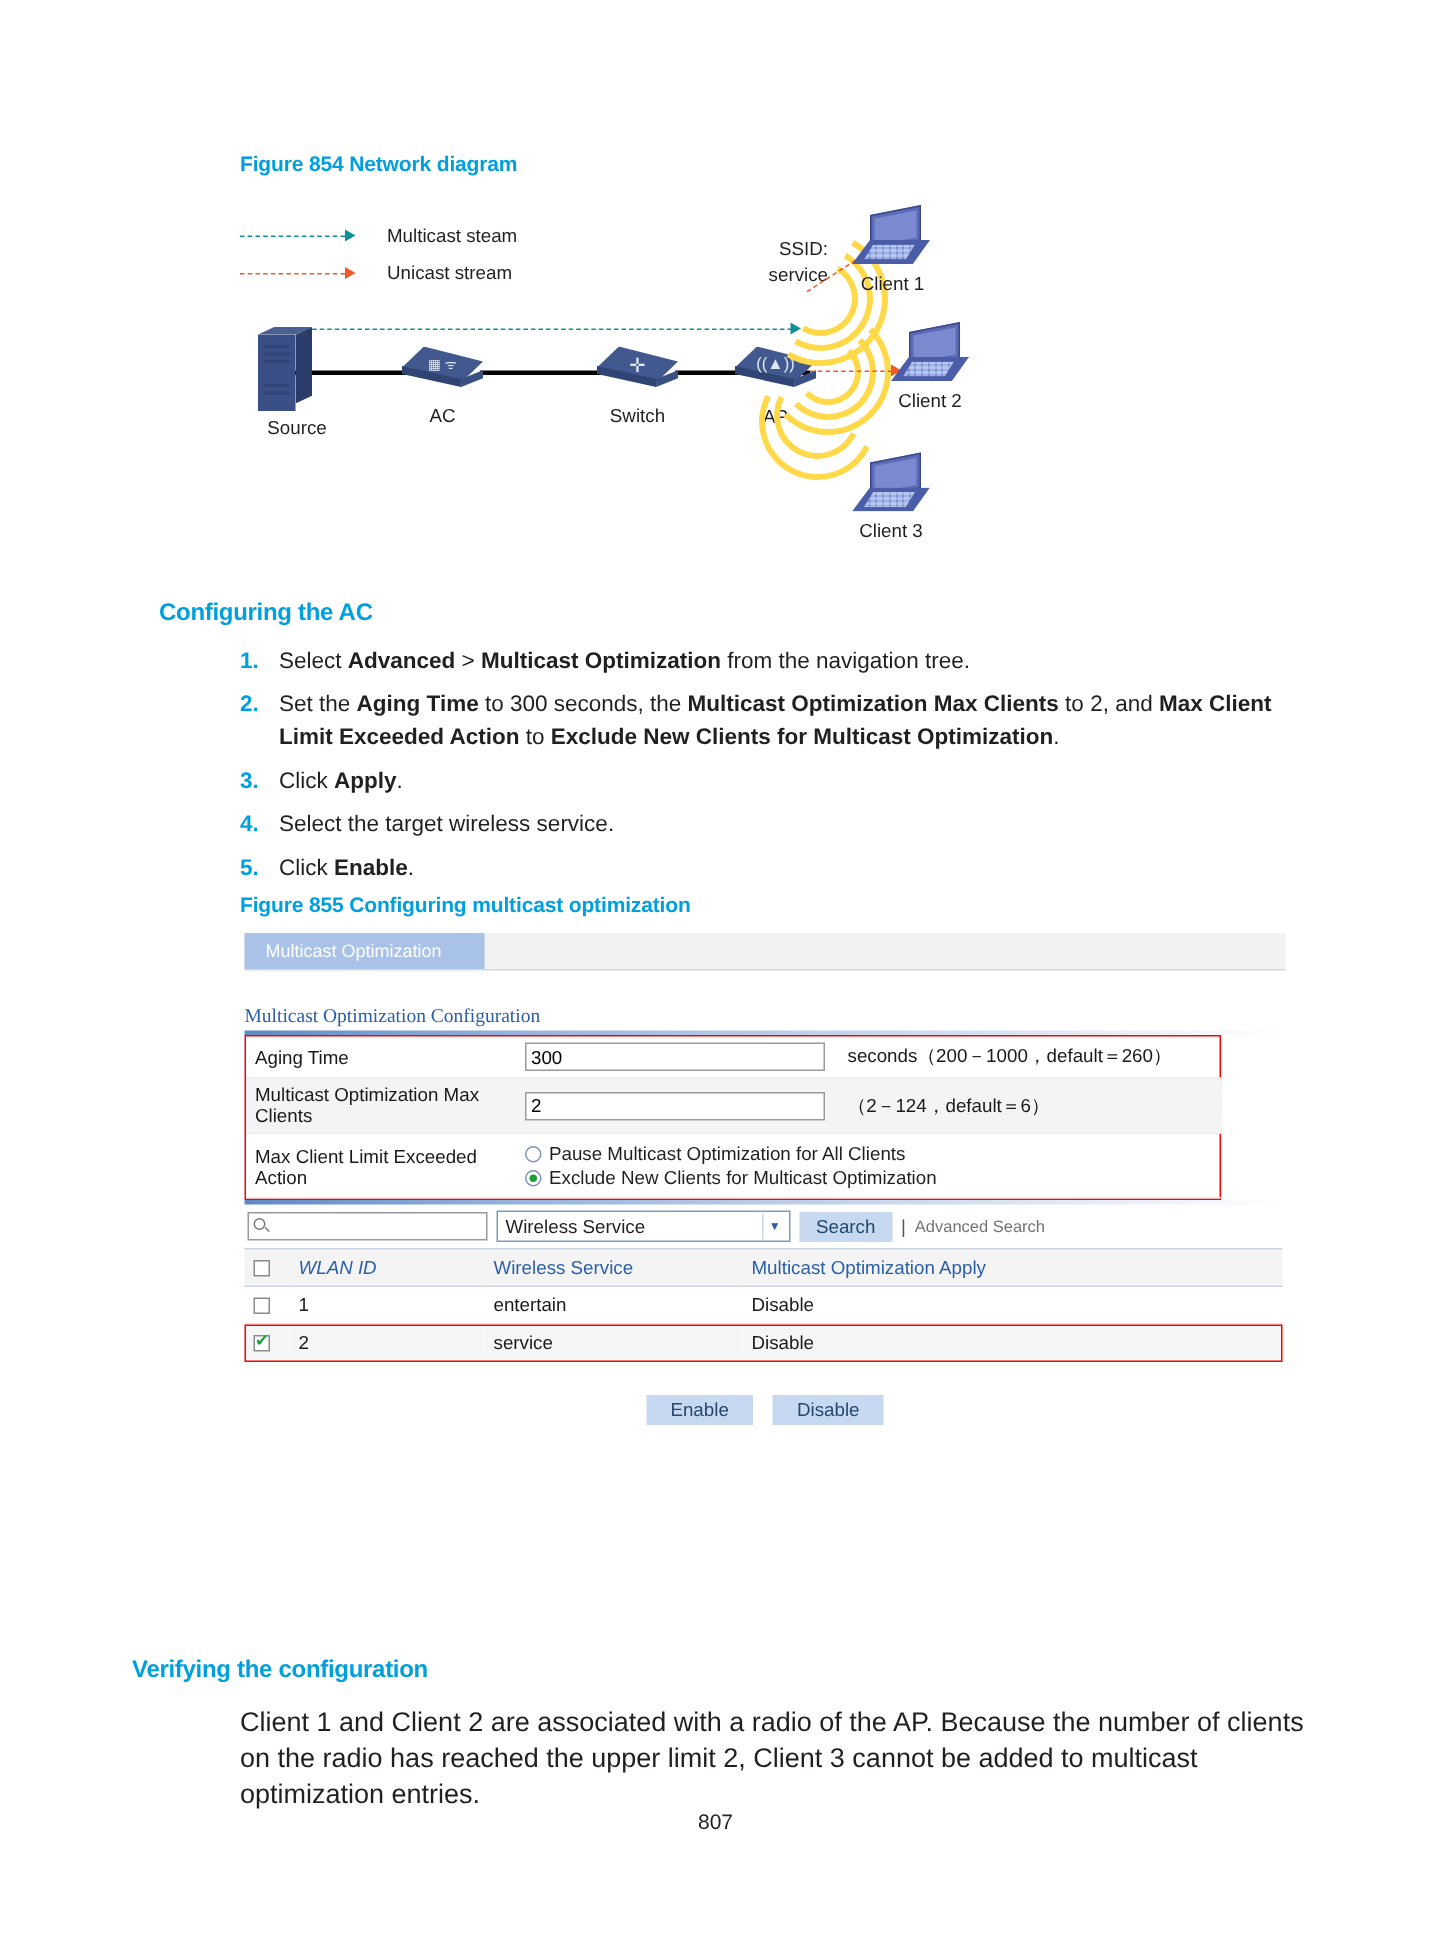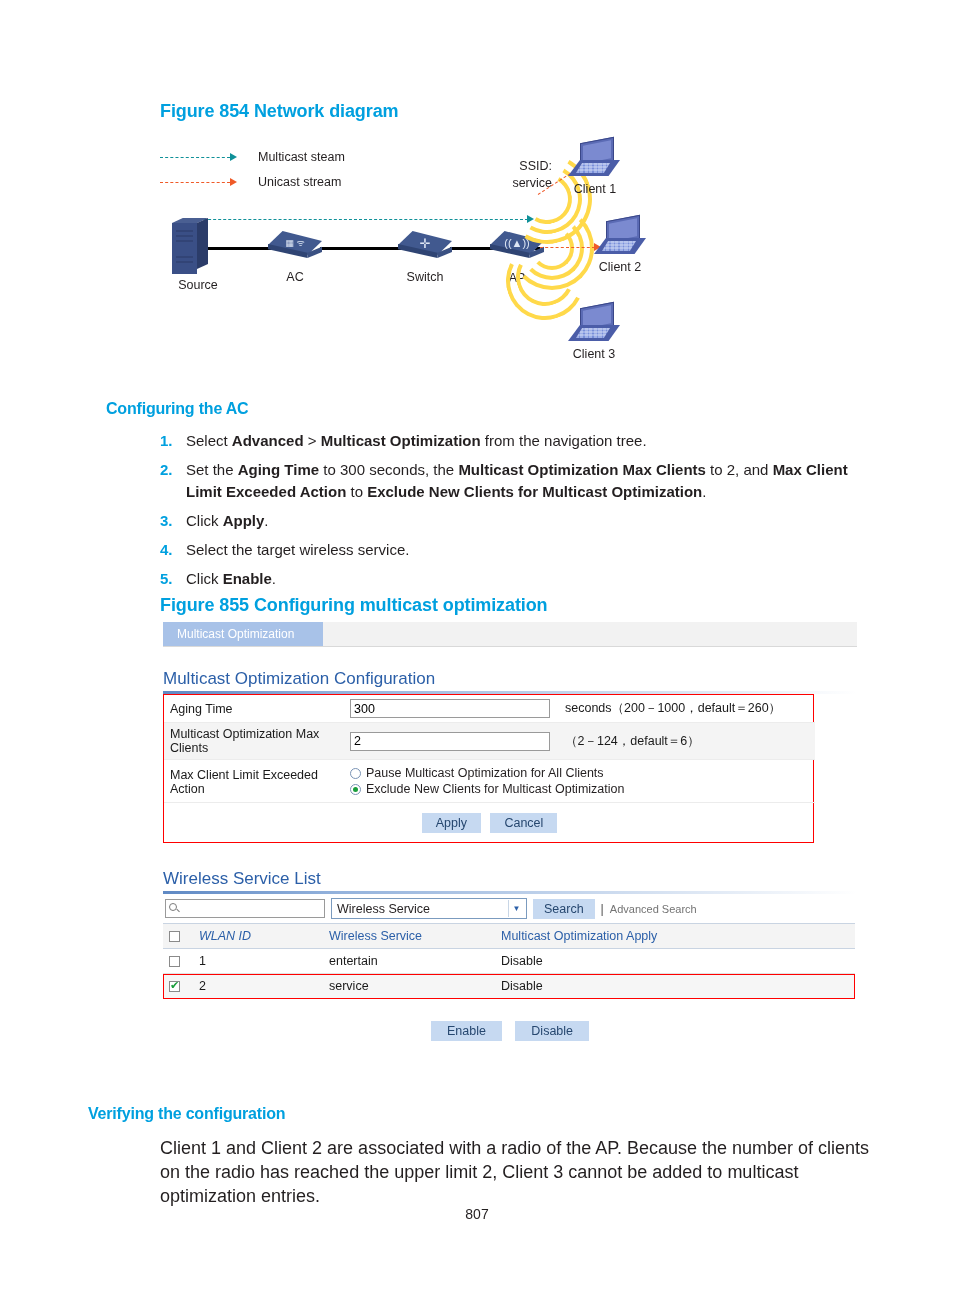--- a/index.html
+++ b/index.html
@@ -9,21 +9,21 @@
     background: #ffffff;
     font-family: "Liberation Sans", sans-serif;
     color: #231f20;
     position: relative;
     overflow: hidden;
   }
 
   
   .fig-title {
     position:absolute;
-    font-size: 18px;
+    font-size: 14px;
     font-weight: bold;
     color: #00a0df;
     letter-spacing: -0.1px;
   }
   .sec-head {
     position:absolute;
     font-size: 16px;
     font-weight: bold;
     color: #00a0df;
     letter-spacing: -0.2px;
@@ -150,22 +150,23 @@
     display:flex; align-items:stretch;
   }
   .tab {
     background:#a8c2e8; color:#ffffff; font-size:12px;
     padding:0 14px; display:flex; align-items:center; min-width:160px;
     justify-content:flex-start;
   }
 
   .sect-title {
     margin-top:22px;
-    font-size:17px; color:#2b5fa8;
+    font-size:13px; color:#2b5fa8;
     padding-bottom:2px;
+    font-family:Liberation Serif, serif;
   }
   .sect-rule {
     height:3px;
     background:linear-gradient(to right,#5f89c4 0%, #93b2dc 25%, #ffffff 100%);
     margin-bottom:0;
   }
 
   .redbox { border:1.5px solid #ff0000; }
 
   .ftable { width:651px; border-collapse:collapse; font-size:12.5px; }
@@ -421,33 +422,24 @@
           <div class="radio-row">
             <span class="radio"></span>
             <span>Pause Multicast Optimization for All Clients</span>
           </div>
           <div class="radio-row">
             <span class="radio on"></span>
             <span>Exclude New Clients for Multicast Optimization</span>
           </div>
         </td>
       </tr>
-      <tr>
-        <td colspan="3" style="border-bottom:none;">
-          <div class="btnrow">
-            <button class="btn">Apply</button>
-            <button class="btn">Cancel</button>
-          </div>
-        </td>
-      </tr>
     </tbody>
       </table>
   </div>
 
-  <div class="sect-title" style="margin-top:26px;">Wireless Service List</div>
   <div class="sect-rule"></div>
 
   <div class="searchrow">
     <span class="srch-wrap">
       <span class="mag"></span>
       <input class="srch-in" type="text" value="" style="">
     </span>
     <span class="sel">
       <span>Wireless Service</span>
       <span class="caret">▼</span>

